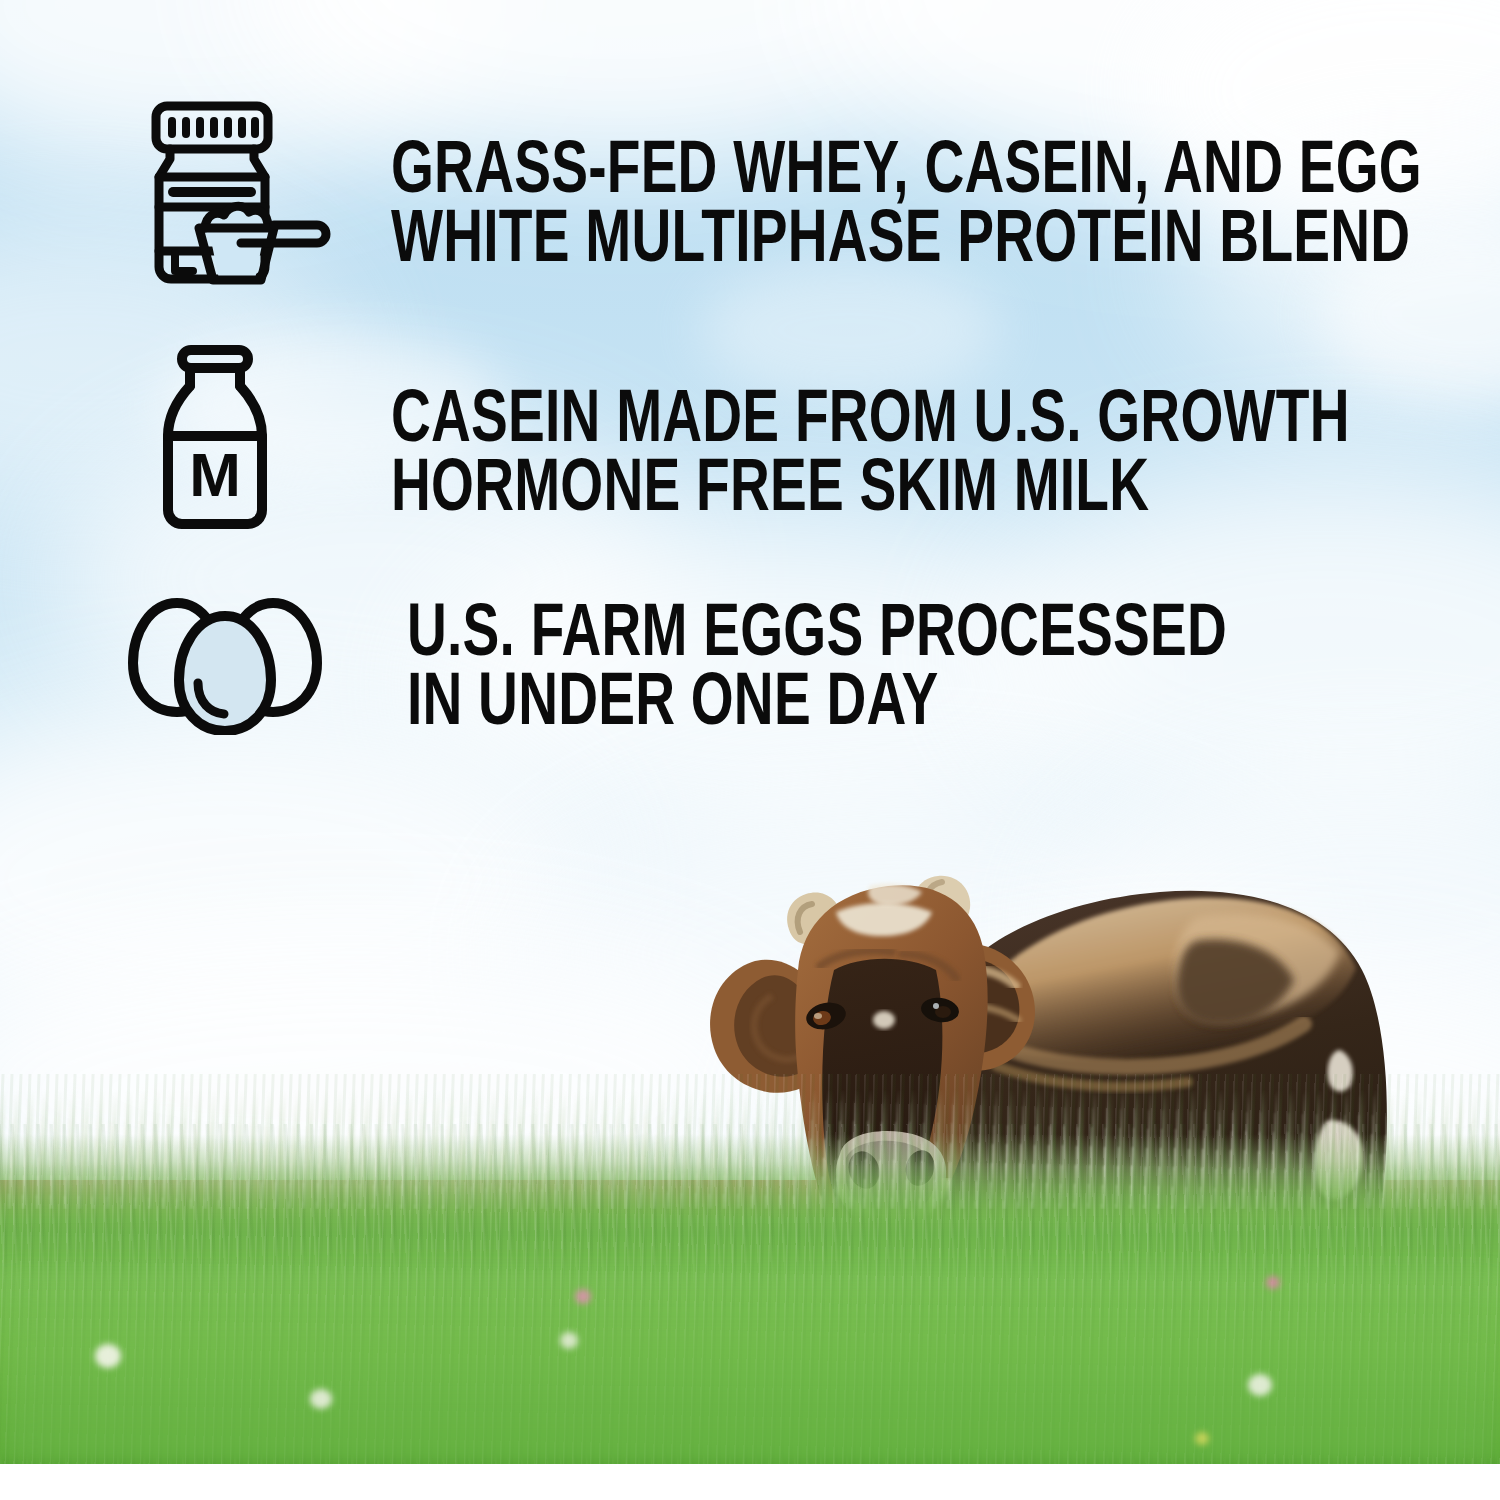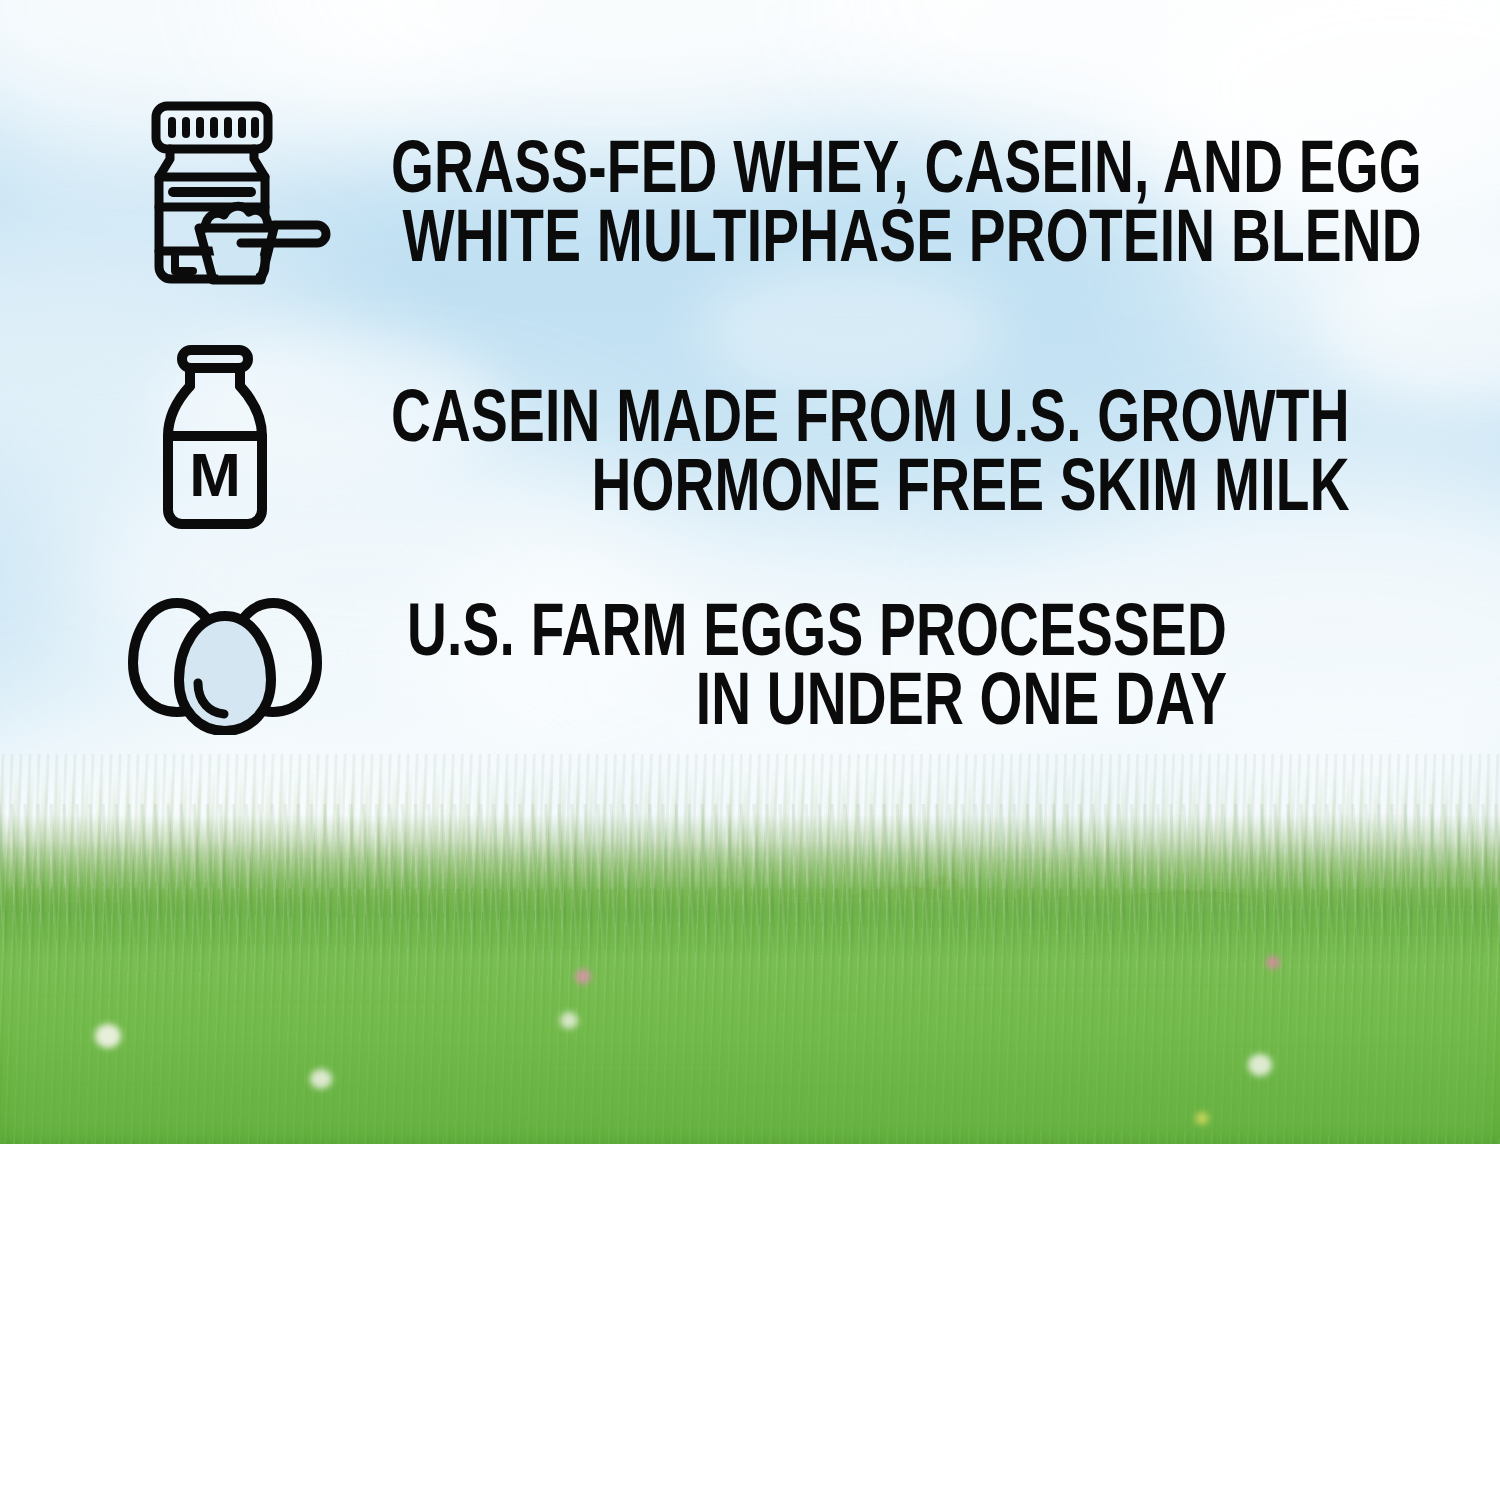--- a/index.html
+++ b/index.html
@@ -1,24 +1,23 @@
 <!DOCTYPE html>
 <html><head>
 <meta charset="utf-8">
 <style>
   html,body{margin:0;padding:0;background:#fff;}
   *{box-sizing:border-box;}
 
   .canvas{
     position:relative;
-    width:1500px;height:1144px;
+    width:1500px;height:1464px;
     overflow:hidden;
     font-family:"Liberation Sans", sans-serif;
     background:#b91c1c;
-    text-align:right;
   }
 
   
   .sky{
     position:absolute;left:0;top:0;width:1500px;height:1180px;
     background:
       linear-gradient(to bottom,
         #c4e2f3 0%,
         #bedff2 18%,
         #c8e4f4 40%,

